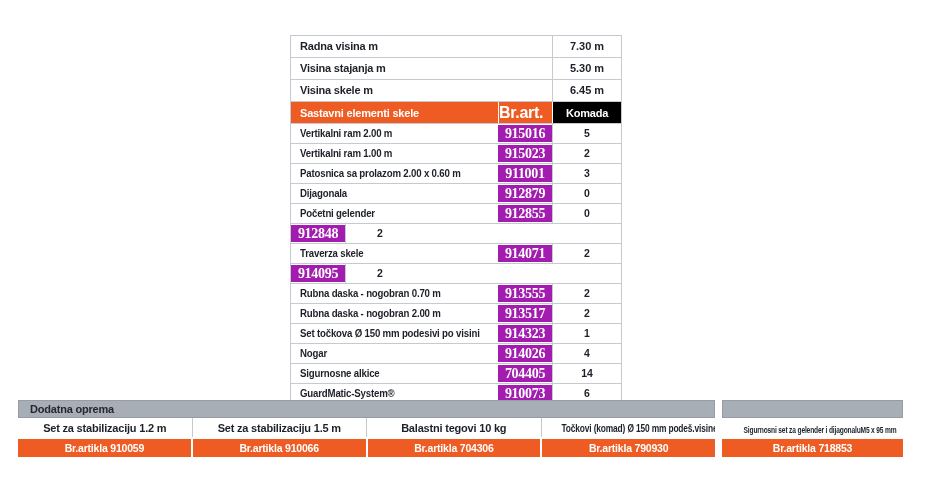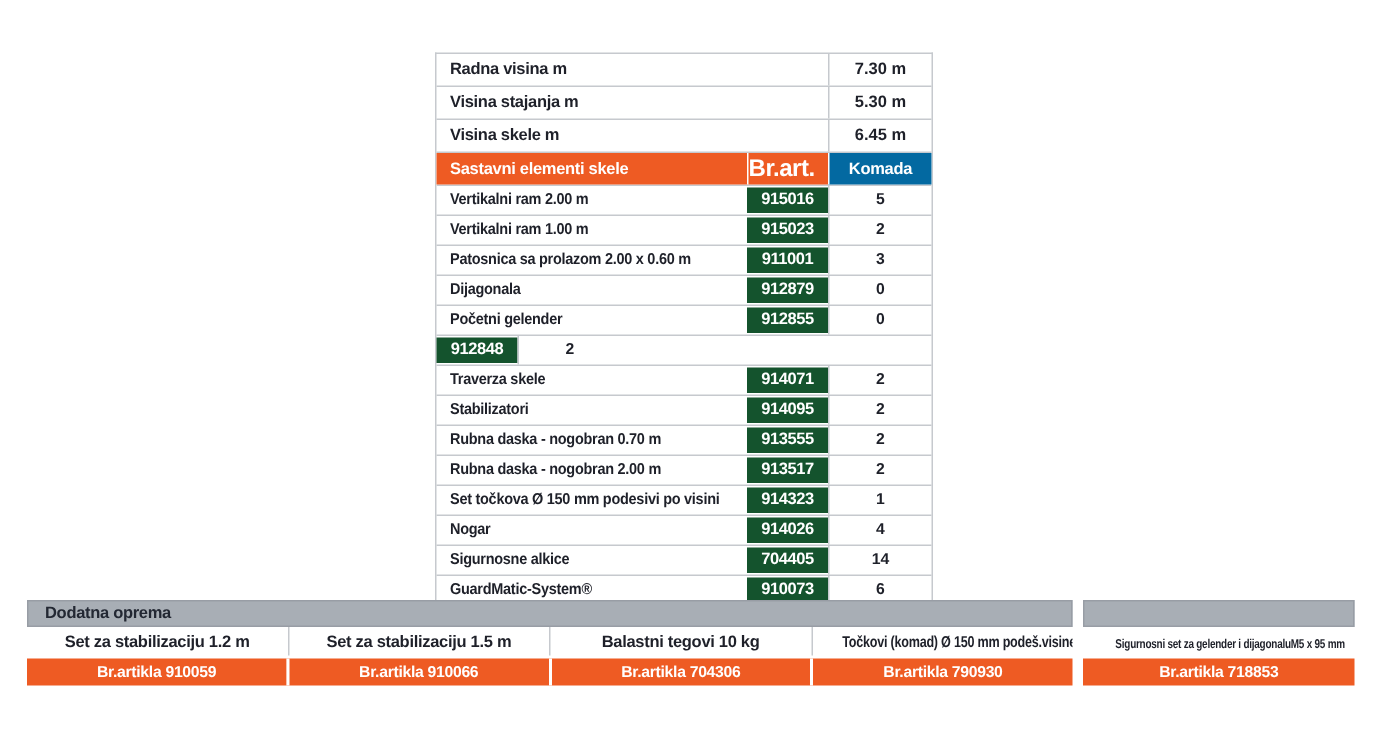--- a/index.html
+++ b/index.html
@@ -21,27 +21,27 @@
     border-bottom: none;
     background: #fff;
   }
   .sum-row { display: flex; height: 22px; border-bottom: 1px solid #c6c9ce; }
   .sum-label { width: 261px; padding-left: 9px; line-height: 21px; font-size: 11px; letter-spacing: -0.2px; }
   .sum-value { width: 69px; border-left: 1px solid #c6c9ce; text-align: center; line-height: 21px; font-size: 11px; }
 
   .hdr-row { display: flex; height: 22px; border-bottom: 1px solid #c6c9ce; background: #fff; }
   .hdr-label { width: 207px; padding-left: 9px; background: #ee5b23; color: #fff; line-height: 22px; font-size: 11px; letter-spacing: -0.2px; }
   .hdr-art { width: 54px; background: #ee5b23; color: #fff; border-left: 1px solid #fff; line-height: 22px; font-size: 16px; letter-spacing: -0.3px; }
-  .hdr-qty { width: 69px; background: #0369a1; color: #fff; border-left: 1px solid #fff; text-align: center; line-height: 22px; font-size: 11px; letter-spacing: -0.2px; }
+  .hdr-qty { width: 69px; background: #000000; color: #fff; border-left: 1px solid #fff; text-align: center; line-height: 22px; font-size: 11px; letter-spacing: -0.2px; }
 
   .c-row { display: flex; height: 20px; border-bottom: 1px solid #c6c9ce; }
   .c-label { width: 207px; padding-left: 9px; line-height: 19px; font-size: 10.5px; white-space: nowrap; overflow: hidden; }
   .c-label span { display: inline-block; transform: scaleX(0.92); transform-origin: left center; letter-spacing: -0.2px; }
   .c-art { width: 54px; display: flex; }
-  .c-art .pill { flex: 1; margin: 1px 0; background: #14532d; color: #fff; font-size: 11px; line-height: 17px; text-align: center; letter-spacing: -0.3px; }
+  .c-art .pill { flex: 1; margin: 1px 0; background: #a21caf; color: #fff; font-size: 14px; line-height: 17px; text-align: center; letter-spacing: -0.3px; font-family: Liberation Serif, serif; }
   .c-qty { width: 69px; border-left: 1px solid #c6c9ce; text-align: center; line-height: 19px; font-size: 10.5px; }
 
   
   .accessories { position: absolute; left: 18px; top: 400px; display: flex; gap: 7px; }
   .acc-main { width: 697px; }
   .acc-extra { width: 181px; }
   .titlebar {
     height: 18px; background: #a8aeb5; border: 1px solid #989da5;
     line-height: 16px; padding-left: 11px; font-size: 11px; color: #232833;
     letter-spacing: -0.2px;
@@ -125,21 +125,20 @@
     <div class="c-qty">2</div>
   </div>
   <div class="c-row">
     <div class="c-label"><span>Traverza skele</span></div>
     <div class="c-art">
         <div class="pill">914071</div>
       </div>
     <div class="c-qty">2</div>
   </div>
   <div class="c-row">
-    <div class="c-label"><span>Stabilizatori</span></div>
     <div class="c-art">
         <div class="pill">914095</div>
       </div>
     <div class="c-qty">2</div>
   </div>
   <div class="c-row">
     <div class="c-label"><span>Rubna daska - nogobran 0.70 m</span></div>
     <div class="c-art">
         <div class="pill">913555</div>
       </div>

